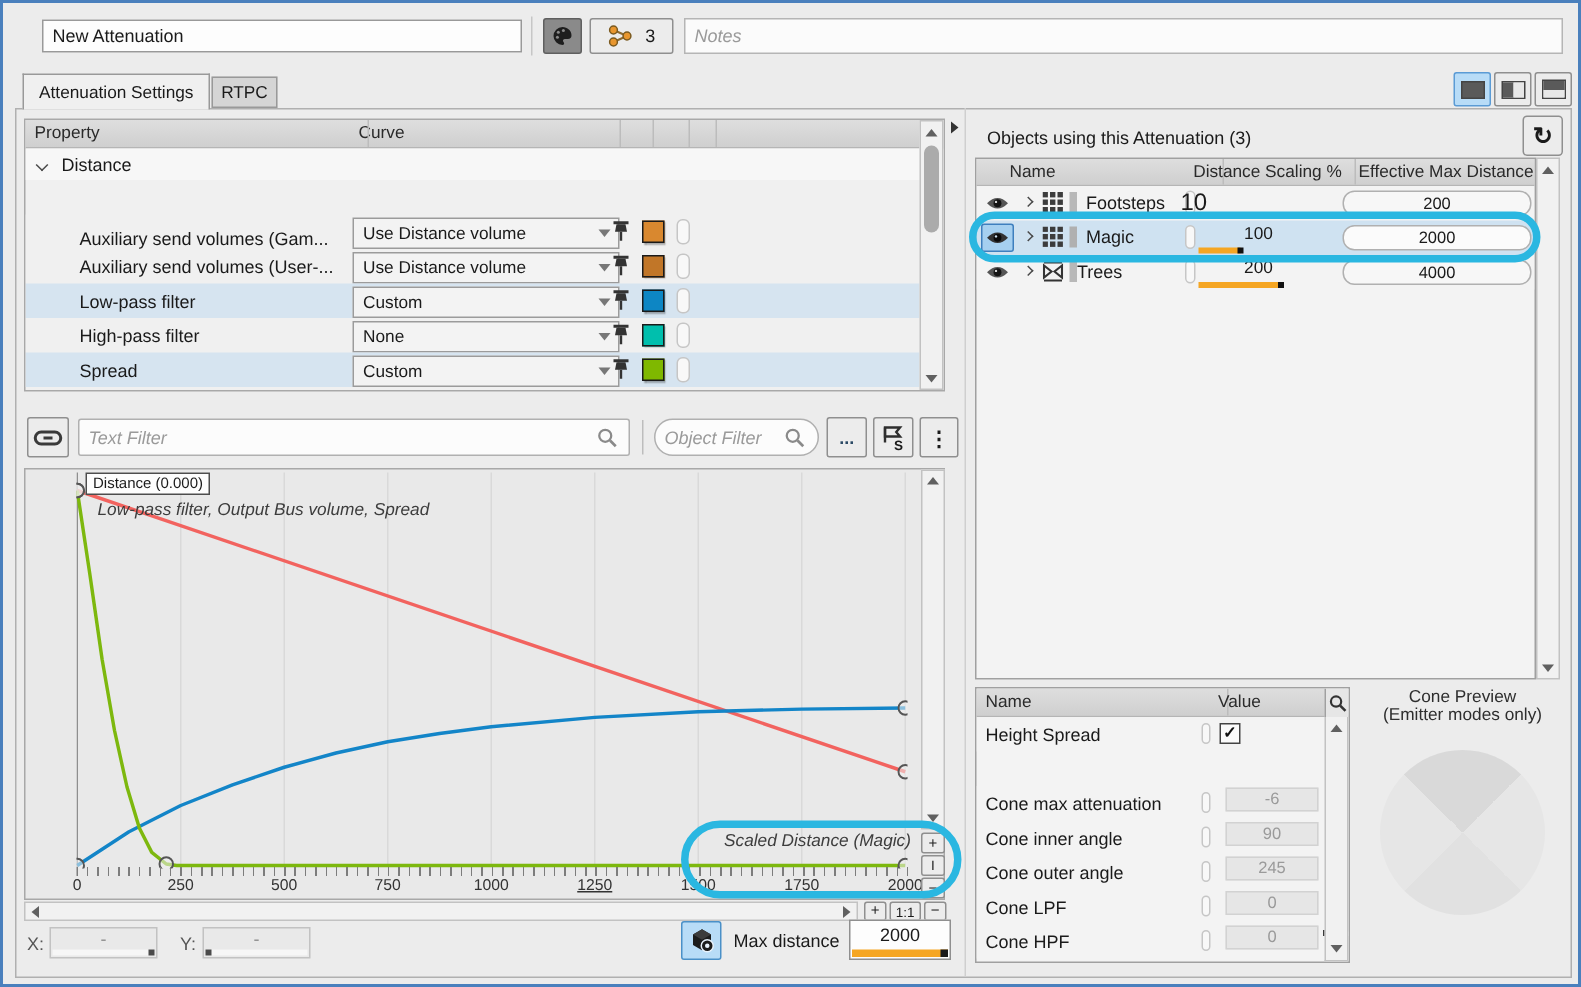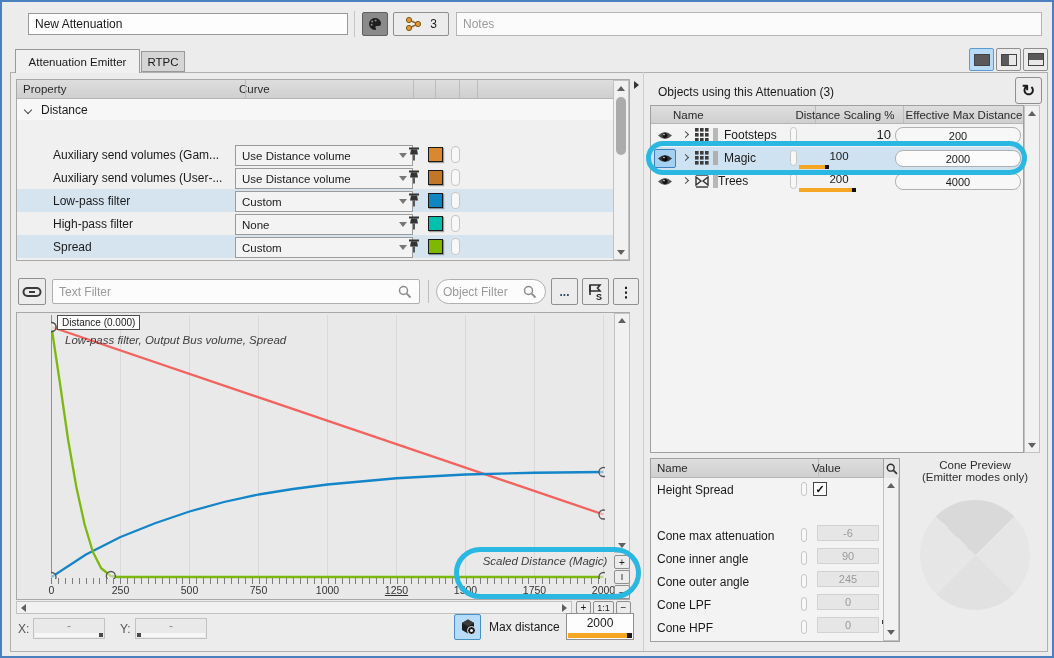--- a/index.html
+++ b/index.html
@@ -1,20 +1,20 @@
 <!DOCTYPE html>
 <html><head>
 <meta charset="utf-8">
 <style>
   html,body{margin:0;padding:0;background:#d8d8d8;}
   .stage{position:relative;width:1054px;height:658px;background:#ececec;border:2px solid #4a80bd;box-sizing:border-box;
          font-family:"Liberation Sans",sans-serif;font-size:12px;color:#1a1a1a;overflow:hidden;}
   .abs{position:absolute;box-sizing:border-box;}
   .input{background:#fdfdfd;border:1px solid #999;padding:0 6px;display:flex;align-items:center;}
-  .placeholder{color:#9a9a9a;}
+  .placeholder{color:#9a9a9a;font-style:italic;}
   .btn{background:#ececec;border:1px solid #8f8f8f;border-radius:2px;display:flex;align-items:center;justify-content:center;}
   .tab{border:1px solid #999;display:flex;align-items:center;justify-content:center;font-size:11.5px;}
   .hdr{background:linear-gradient(#dedede,#cfcfcf);border-bottom:1px solid #b5b5b5;color:#2a2a2a;}
   .hdrcell{position:absolute;top:0;height:100%;display:flex;align-items:center;padding:0 6px;border-right:1px solid #bcbcbc;font-size:11.5px;}
   .row{position:absolute;left:0;right:0;height:23px;display:flex;align-items:center;}
   .selblue{background:#d6e4f0;}
   .rowplain{background:#f0f0f0;}
   .dd{position:absolute;left:218px;width:164px;height:19px;background:#f3f3f3;border:1px solid #9b9b9b;
       display:flex;align-items:center;padding:0 6px;font-size:11.5px;}
   .dd .arr{position:absolute;right:5px;top:7px;width:0;height:0;border-left:4px solid transparent;border-right:4px solid transparent;border-top:5px solid #777;}
@@ -68,21 +68,21 @@
       <circle cx="13" cy="8" r="2.6" fill="#e8962e" stroke="#7a5a20"></circle>
     </svg>
     <span style="margin-left:8px;">3</span>
   </div>
 
   <div class="abs input" style="left:454px;top:10px;width:586px;height:24px;background:#fbfbfb;border-color:#b5b5b5;">
     <span class="placeholder">Notes</span>
   </div>
 
   <div class="abs tab" style="left:13px;top:47px;width:125px;height:24px;background:#f0f0f0;border-bottom:none;z-index:3;">
-    <span>Attenuation Emitter</span>
+    <span>Attenuation Settings</span>
   </div>
   <div class="abs tab" style="left:139px;top:49px;width:44px;height:21px;background:#d5d5d5;">
     <span>RTPC</span>
   </div>
 
   <div class="abs btn" style="left:967px;top:46px;width:25px;height:23px;background:#b8dcf7;border-color:#5b9bd5;">
     <div style="width:14px;height:10px;background:#5a5a5a;border:1px solid #444;"></div>
   </div>
   <div class="abs btn" style="left:994px;top:46px;width:25px;height:23px;">
     <div style="width:14px;height:10px;border:1px solid #444;display:flex;">
@@ -111,21 +111,21 @@
       <div class="hdrcell" style="left:406px;width:24px;"></div>
       <div class="hdrcell" style="left:430px;width:18px;"></div>
     </div>
 
     <div class="row" style="top:19px;height:21px;background:#f7f7f7;">
       <span class="chev d" style="margin-left:8px;"></span>
       <span style="margin-left:10px;">Distance</span>
     </div>
 
 
-    <div class="row rowplain" style="top:63px;right:16px;">
+    <div class="row rowplain" style="top:63px;right:16px;align-items:flex-end;">
       <span style="margin-left:36px;">Auxiliary send volumes (Gam...</span>
       <div class="dd" style="top:2px;">
           <span>Use Distance volume</span>
           <span class="arr"></span>
         </div>
       <svg class="abs" style="left:389px;top:3px;" width="16" height="16" viewBox="0 0 16 16">
           <rect x="3" y="1.5" width="10" height="2" fill="#333"></rect>
           <path d="M5 3.5h6l1 5H4z" fill="#333"></path>
           <line x1="8" y1="8.5" x2="8" y2="14.5" stroke="#333" stroke-width="1.6"></line>
         </svg>
@@ -393,21 +393,21 @@
             <rect x="5" y="5" width="3.6" height="3.6"></rect>
             <rect x="10" y="5" width="3.6" height="3.6"></rect>
             <rect x="0" y="10" width="3.6" height="3.6"></rect>
             <rect x="5" y="10" width="3.6" height="3.6"></rect>
             <rect x="10" y="10" width="3.6" height="3.6"></rect>
           </g>
         </svg>
       <div class="abs" style="left:62px;top:4px;width:5px;height:14px;background:#b8b8b8;"></div>
       <span class="abs" style="left:73px;top:4px;">Footsteps</span>
       <div class="abs capsule" style="left:139px;top:3px;width:7px;height:16px;"></div>
-      <div class="abs" style="left:136px;width:104px;text-align:right;top:3px;font-size:13px;">10</div>
+      <div class="abs" style="left:136px;width:104px;text-align:left;top:3px;font-size:16px;">10</div>
       <div class="abs" style="left:148px;top:18px;width:88px;height:4px;">
         <div style="height: 100%; position: relative; width: 5%; background: rgb(245, 166, 35);">
             <div class="abs" style="right:-2px;top:0;width:4px;height:4px;background:#111;"></div>
           </div>
       </div>
       <div class="abs cell-outline" style="left:244px;top:3px;width:126px;height:17px;">
           <span>200</span>
         </div>
     </div>
 

